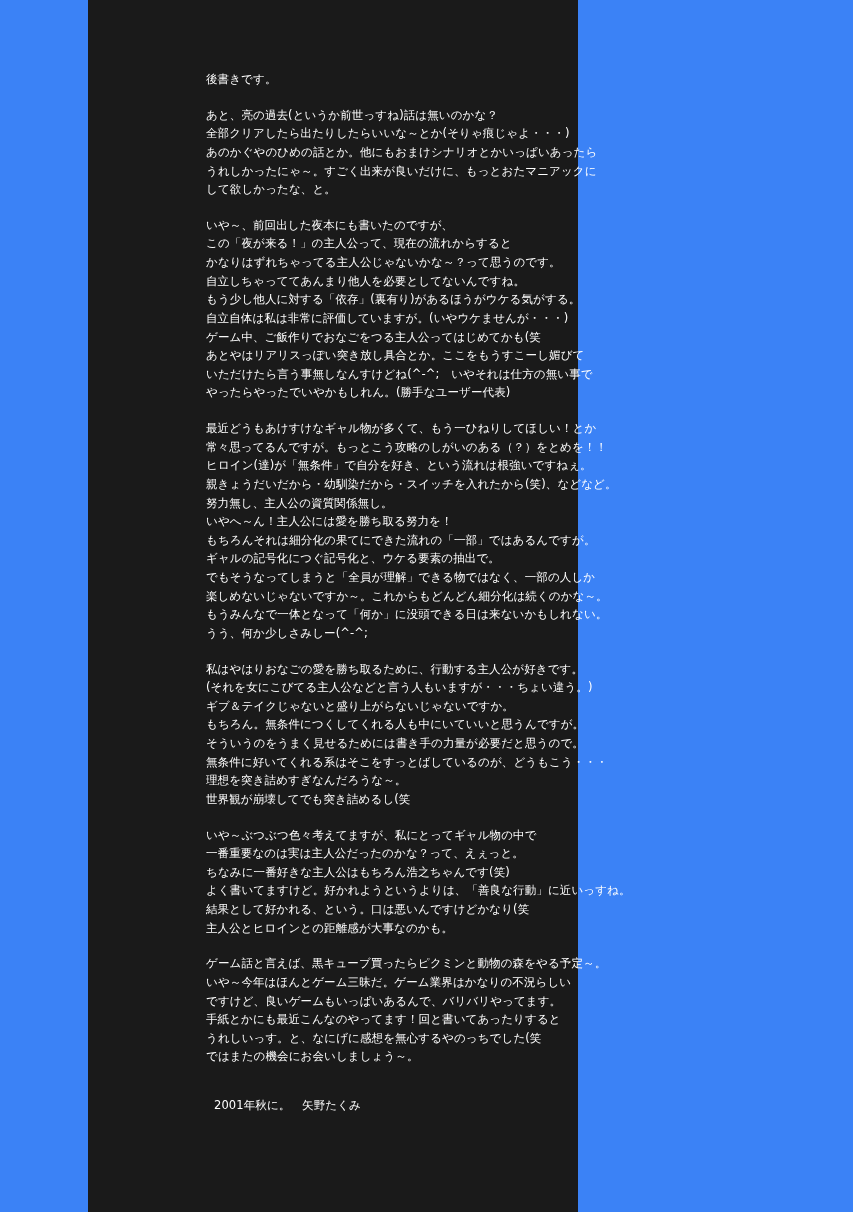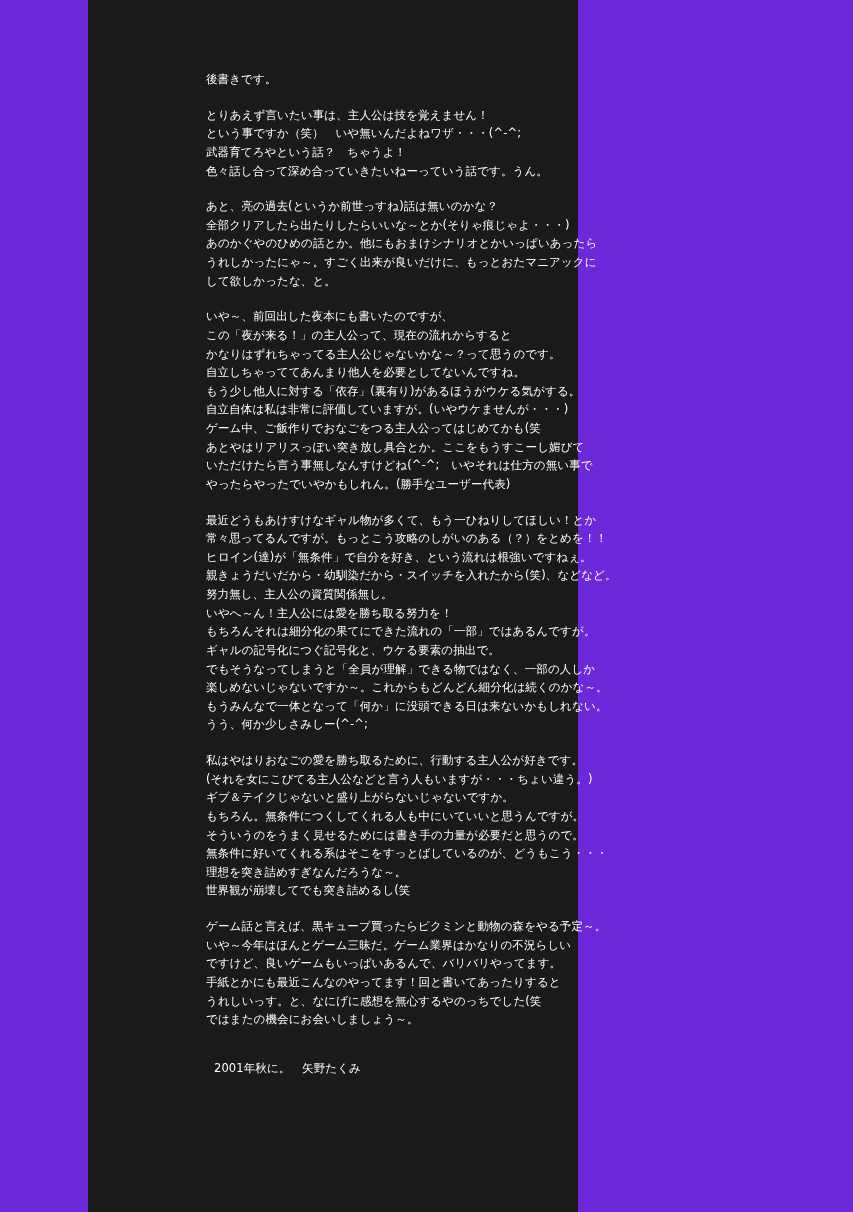--- a/index.html
+++ b/index.html
@@ -9,21 +9,21 @@
   }
   body {
     width: 853px;
     height: 1212px;
     font-family: "DejaVu Sans", "Liberation Sans", sans-serif;
   }
   .page {
     position: relative;
     width: 853px;
     height: 1212px;
-    background: #6d28d9;
+    background: #3b82f6;
     overflow: hidden;
   }
   .panel {
     position: absolute;
     left: 88px;
     top: 0;
     width: 490px;
     height: 1212px;
     background: #1a1a1a;
   }
@@ -49,24 +49,20 @@
     white-space: pre-wrap;
   }
 </style>
 </head>
 <body>
 
 <div class="page">
   <div class="panel">
     <div class="text-column">
       <p class="para">後書きです。</p>
-      <p class="para">とりあえず言いたい事は、主人公は技を覚えません！
-という事ですか（笑）　いや無いんだよねワザ・・・(^-^;
-武器育てろやという話？　ちゃうよ！
-色々話し合って深め合っていきたいねーっていう話です。うん。</p>
       <p class="para">あと、亮の過去(というか前世っすね)話は無いのかな？
 全部クリアしたら出たりしたらいいな～とか(そりゃ痕じゃよ・・・)
 あのかぐやのひめの話とか。他にもおまけシナリオとかいっぱいあったら
 うれしかったにゃ～。すごく出来が良いだけに、もっとおたマニアックに
 して欲しかったな、と。</p>
       <p class="para">いや～、前回出した夜本にも書いたのですが、
 この「夜が来る！」の主人公って、現在の流れからすると
 かなりはずれちゃってる主人公じゃないかな～？って思うのです。
 自立しちゃっててあんまり他人を必要としてないんですね。
 もう少し他人に対する「依存」(裏有り)があるほうがウケる気がする。
@@ -88,20 +84,26 @@
 もうみんなで一体となって「何か」に没頭できる日は来ないかもしれない。
 うう、何か少しさみしー(^-^;</p>
       <p class="para">私はやはりおなごの愛を勝ち取るために、行動する主人公が好きです。
 (それを女にこびてる主人公などと言う人もいますが・・・ちょい違う。)
 ギブ＆テイクじゃないと盛り上がらないじゃないですか。
 もちろん。無条件につくしてくれる人も中にいていいと思うんですが。
 そういうのをうまく見せるためには書き手の力量が必要だと思うので。
 無条件に好いてくれる系はそこをすっとばしているのが、どうもこう・・・
 理想を突き詰めすぎなんだろうな～。
 世界観が崩壊してでも突き詰めるし(笑</p>
+      <p class="para">いや～ぶつぶつ色々考えてますが、私にとってギャル物の中で
+一番重要なのは実は主人公だったのかな？って、えぇっと。
+ちなみに一番好きな主人公はもちろん浩之ちゃんです(笑)
+よく書いてますけど。好かれようというよりは、「善良な行動」に近いっすね。
+結果として好かれる、という。口は悪いんですけどかなり(笑
+主人公とヒロインとの距離感が大事なのかも。</p>
       <p class="para tight">ゲーム話と言えば、黒キューブ買ったらピクミンと動物の森をやる予定～。
 いや～今年はほんとゲーム三昧だ。ゲーム業界はかなりの不況らしい
 ですけど、良いゲームもいっぱいあるんで、バリバリやってます。
 手紙とかにも最近こんなのやってます！回と書いてあったりすると
 うれしいっす。と、なにげに感想を無心するやのっちでした(笑
 ではまたの機会にお会いしましょう～。</p>
       <p class="signature">2001年秋に。　矢野たくみ</p>
     </div>
   </div>
 </div>

